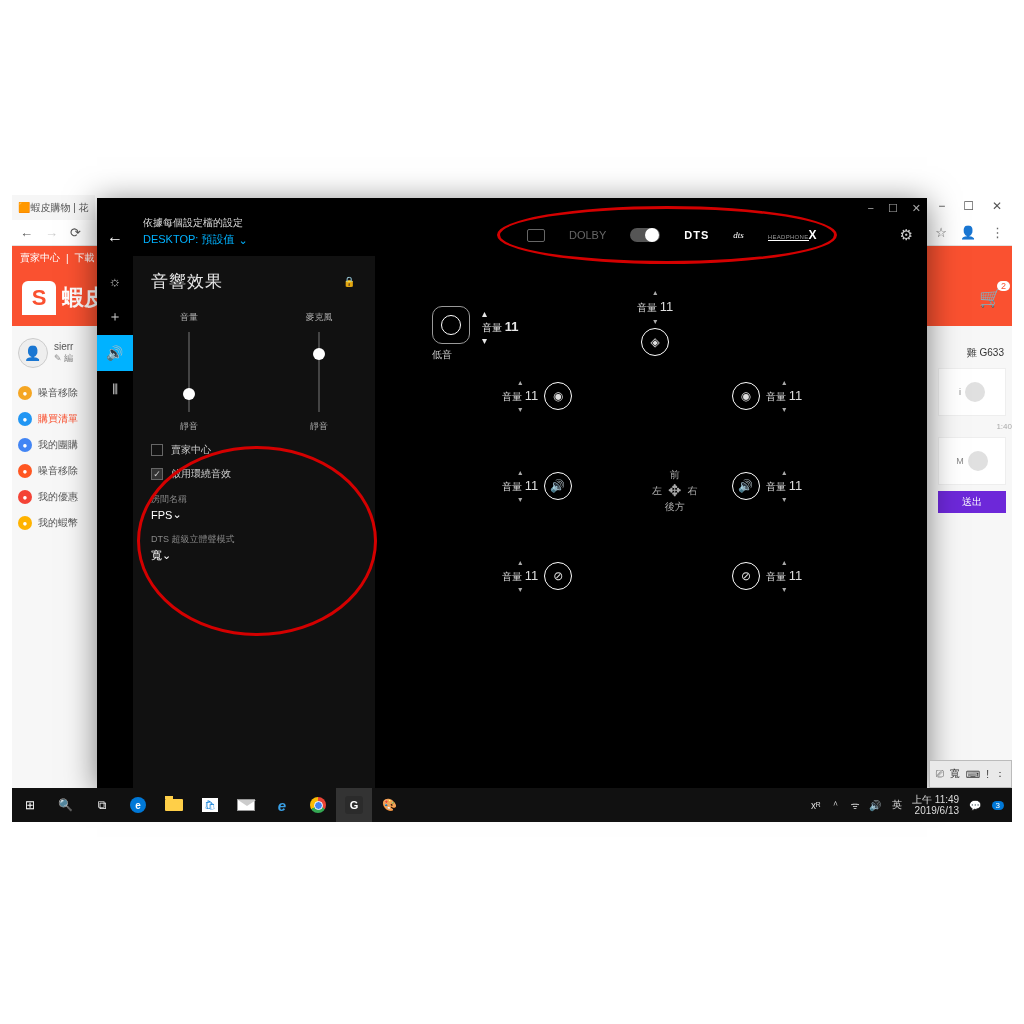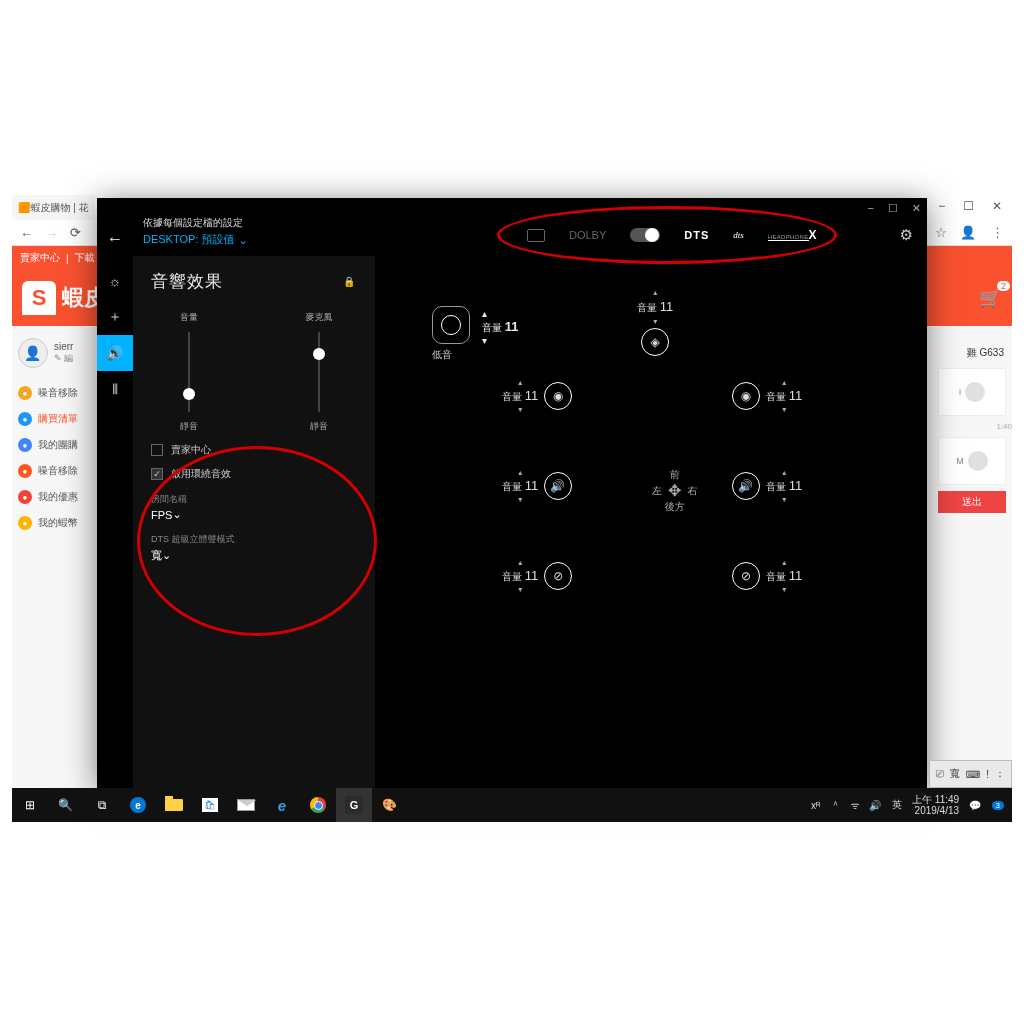--- a/index.html
+++ b/index.html
@@ -27,21 +27,21 @@
 .shopee-side{width:110px;padding:12px 6px;font-size:10px;color:#555;}
 .shopee-user{display:flex;align-items:center;gap:6px;margin-bottom:12px;}
 .shopee-avatar{width:30px;height:30px;border-radius:50%;background:#eee;border:1px solid #ccc;display:flex;align-items:center;justify-content:center;font-size:14px;color:#aaa;}
 .shopee-nav{list-style:none;}
 .shopee-nav li{display:flex;align-items:center;gap:6px;padding:6px 0;font-size:10px;}
 .nav-dot{width:14px;height:14px;border-radius:50%;display:flex;align-items:center;justify-content:center;color:#fff;font-size:8px;}
 .shopee-chat{position:absolute;right:8px;bottom:8px;background:#fff;border:1px solid #ddd;border-radius:2px;font-size:9px;padding:2px 6px;color:#FA5130;display:flex;align-items:center;gap:3px;}
 .shopee-right-panel{position:absolute;right:0;top:16px;width:80px;height:100%;}
 .shopee-rightcard{height:48px;background:#fff;border:1px solid #eee;margin:6px 6px;font-size:9px;color:#888;display:flex;align-items:center;justify-content:center;gap:4px;}
 .rc-avatar{width:20px;height:20px;border-radius:50%;background:#e0e0e0;}
-.shopee-send{background:#ef4444;color:#fff;font-size:10px;text-align:center;margin:6px;padding:4px;}
+.shopee-send{background:#6d28d9;color:#fff;font-size:10px;text-align:center;margin:6px;padding:4px;}
 
 
 .ghub{position:absolute;left:85px;top:3px;width:830px;height:590px;background:#000;color:#e6e6e6;font-size:11px;box-shadow:0 4px 30px rgba(0,0,0,.5);}
 .ghub-titlebar{position:absolute;right:6px;top:4px;display:flex;gap:14px;font-size:11px;color:#aaa;}
 .ghub-back{position:absolute;left:10px;top:30px;font-size:16px;color:#fff;cursor:pointer;}
 .ghub-profile{position:absolute;left:46px;top:18px;font-size:10px;color:#ddd;}
 .ghub-profile .desk{color:#00B2FF;font-size:11px;margin-top:2px;display:flex;align-items:flex-end;gap:4px;}
 .ghub-gear{position:absolute;right:14px;top:28px;font-size:15px;color:#ccc;}
 
 .toggle-zone{position:absolute;left:430px;top:30px;display:flex;align-items:center;gap:24px;color:#999;font-size:11px;}
@@ -394,20 +394,20 @@
       </div>
     <div class="tb-item">🎨</div>
     <div class="tb-tray">
       <span>xᴿ</span>
       <span>＾</span>
       <span>ᯤ</span>
       <span>🔊</span>
       <span>英</span>
       <div class="tb-clock">
         <div>上午 11:49</div>
-          <div>2019/4/13</div>
+          <div>2019/6/13</div>
       </div>
       <span>💬</span>
       <span style="background:#0078d7;color:#fff;border-radius:8px;padding:0 4px;font-size:8px">3</span>
     </div>
   </div>
 
 </div>
 
 </body></html>

